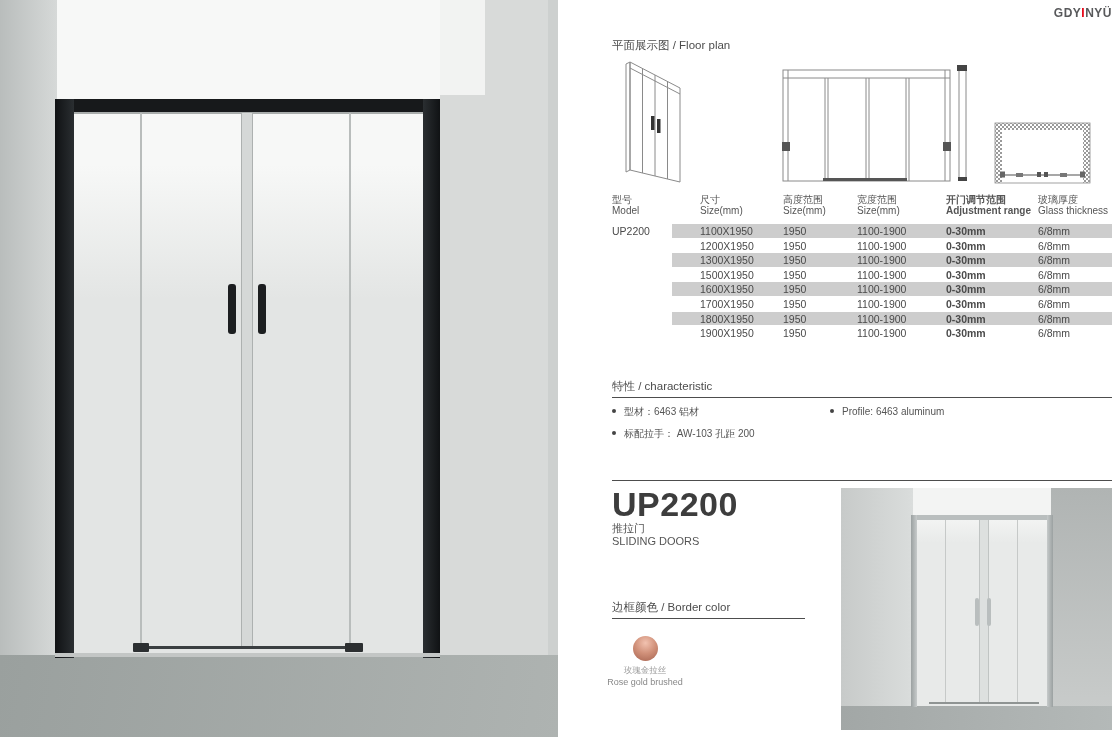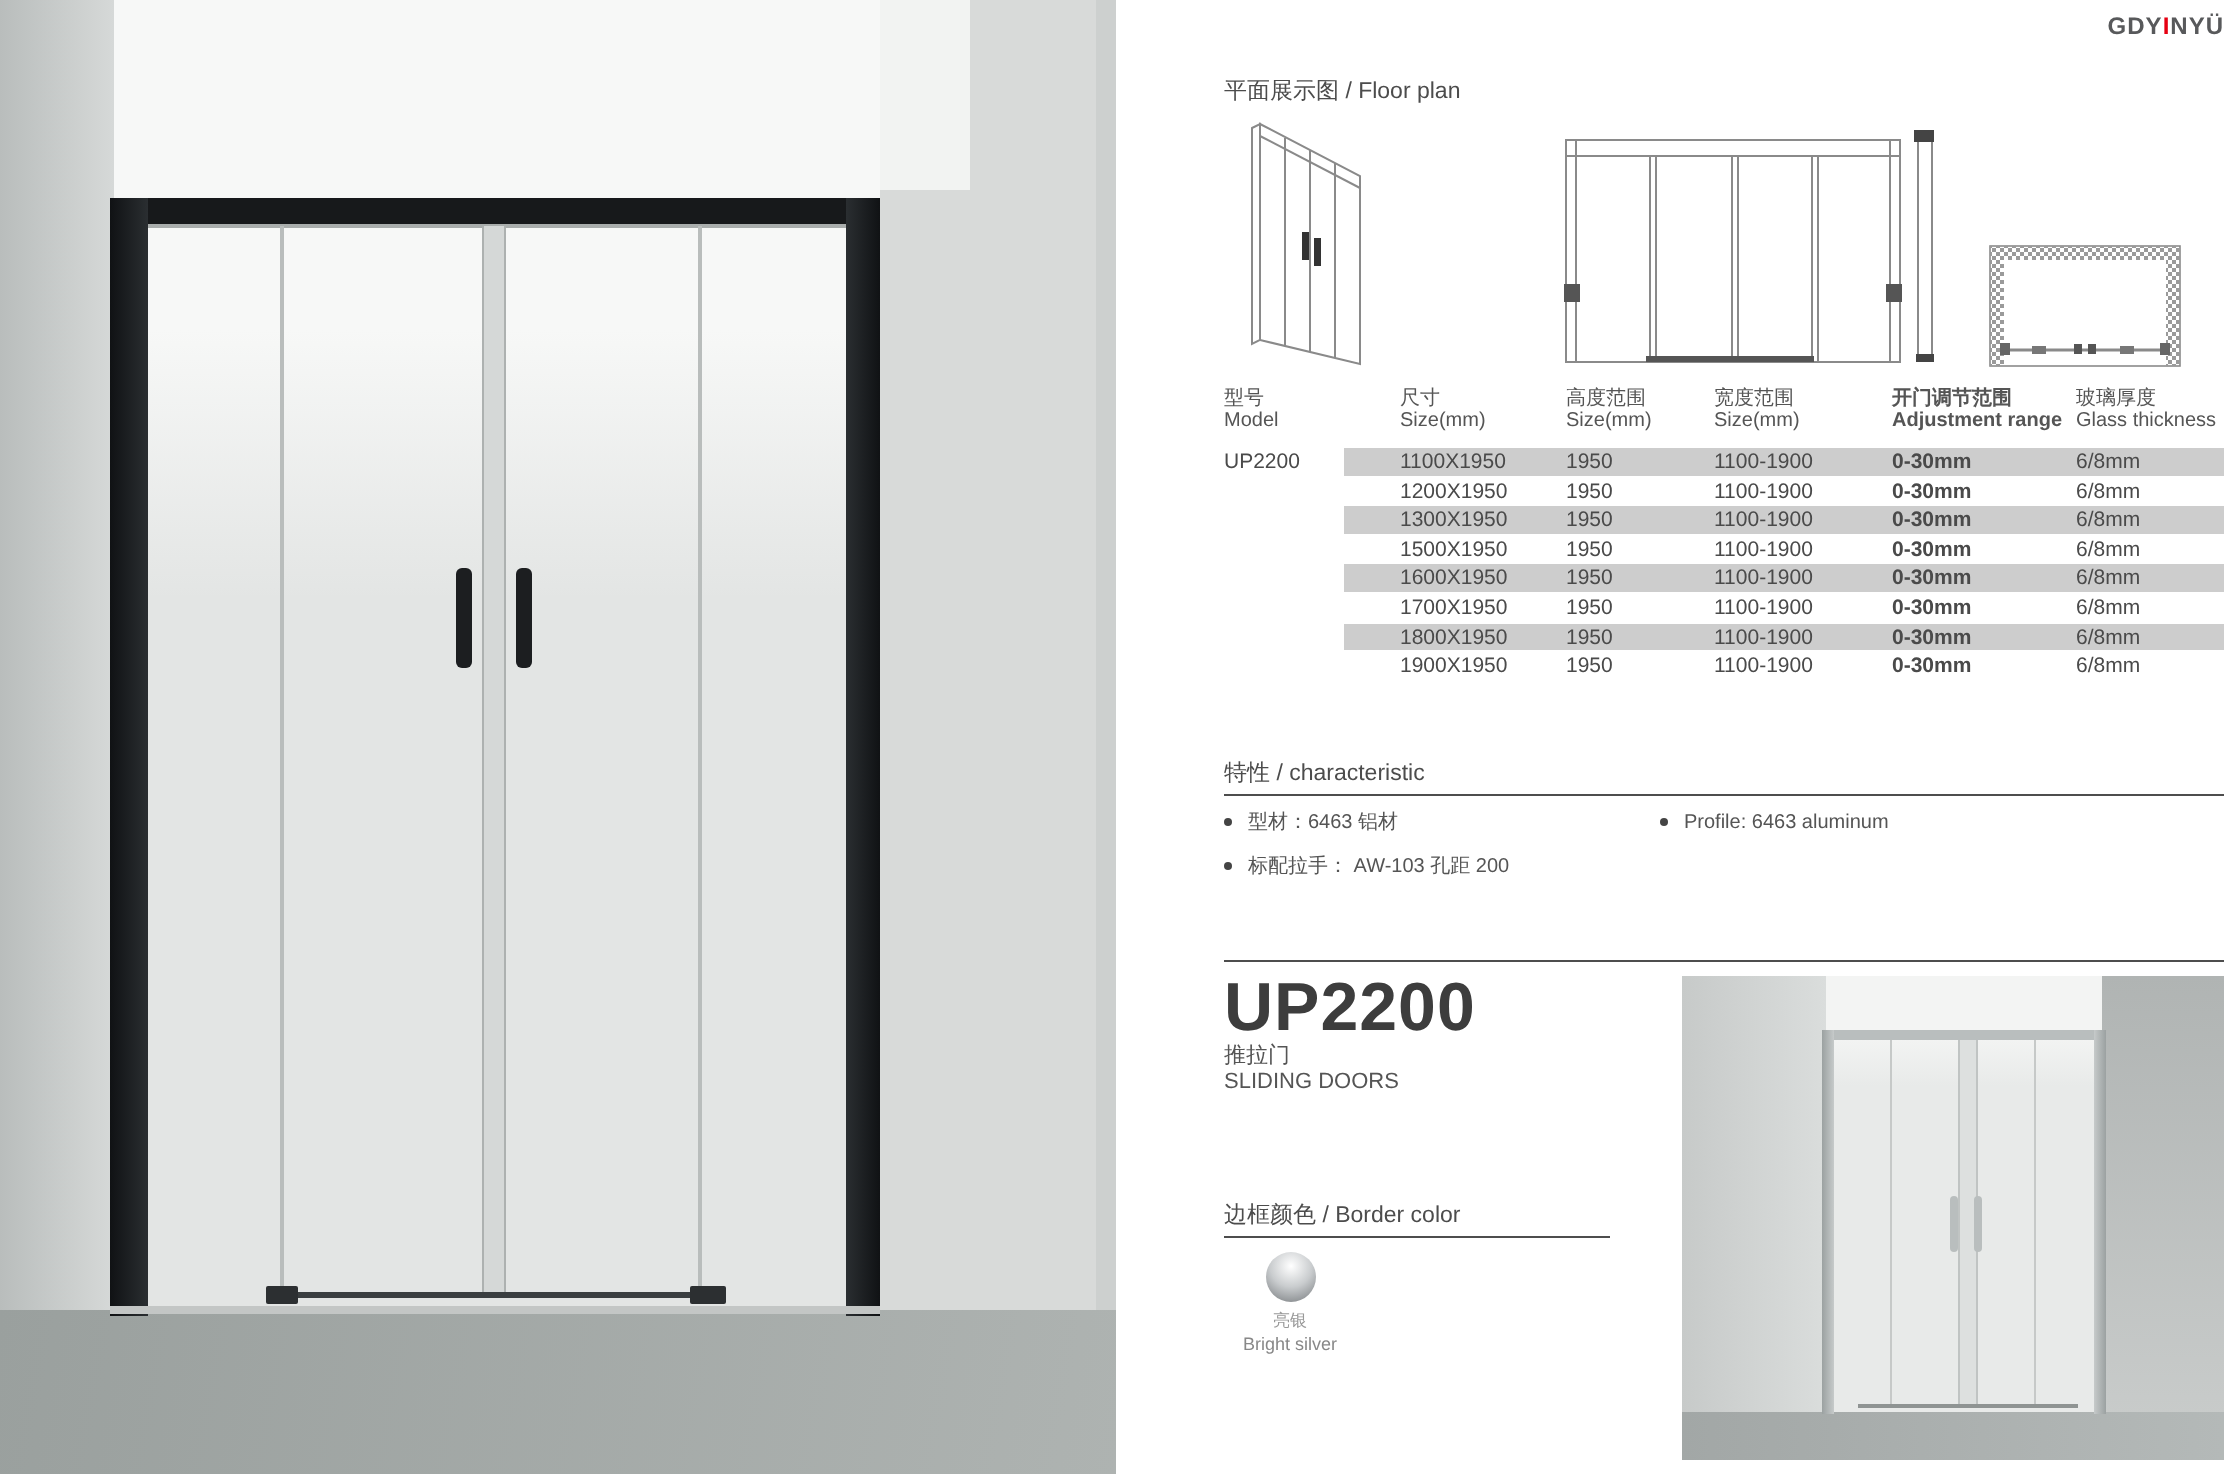--- a/index.html
+++ b/index.html
@@ -306,23 +306,23 @@
     <div class="abs p2-handle p2-h1"></div>
     <div class="abs p2-handle p2-h2"></div>
     <div class="abs p2-track"></div>
   </div>
 
   <div class="abs sec-title" style="left:612px;top:600px;">边框颜色 / Border color</div>
   <div class="abs rule" style="left:612px;top:618px;width:193px;"></div>
 
   <div class="abs swatch-grid">
     <div class="swatch-row">
+    </div>
+    <div class="swatch-row">
       <div class="swatch-cell">
-        <div class="ball" style="background: radial-gradient(circle at 50% 28%, rgb(255, 255, 255) 0%, rgb(201, 204, 206) 48%, rgb(116, 120, 123) 100%);"></div>
-        <div class="sw-cn">亮银</div>
-        <div class="sw-en">Bright silver</div>
-      </div>
-    </div>
-    <div class="swatch-row">
+        <div class="ball" style="background: radial-gradient(circle at 50% 28%, rgb(242, 194, 176) 0%, rgb(208, 144, 121) 48%, rgb(165, 98, 79) 100%);"></div>
+        <div class="sw-cn">玫瑰金拉丝</div>
+        <div class="sw-en">Rose gold brushed</div>
+      </div>
     </div>
   </div>
 
 </div>
 
 </body></html>

